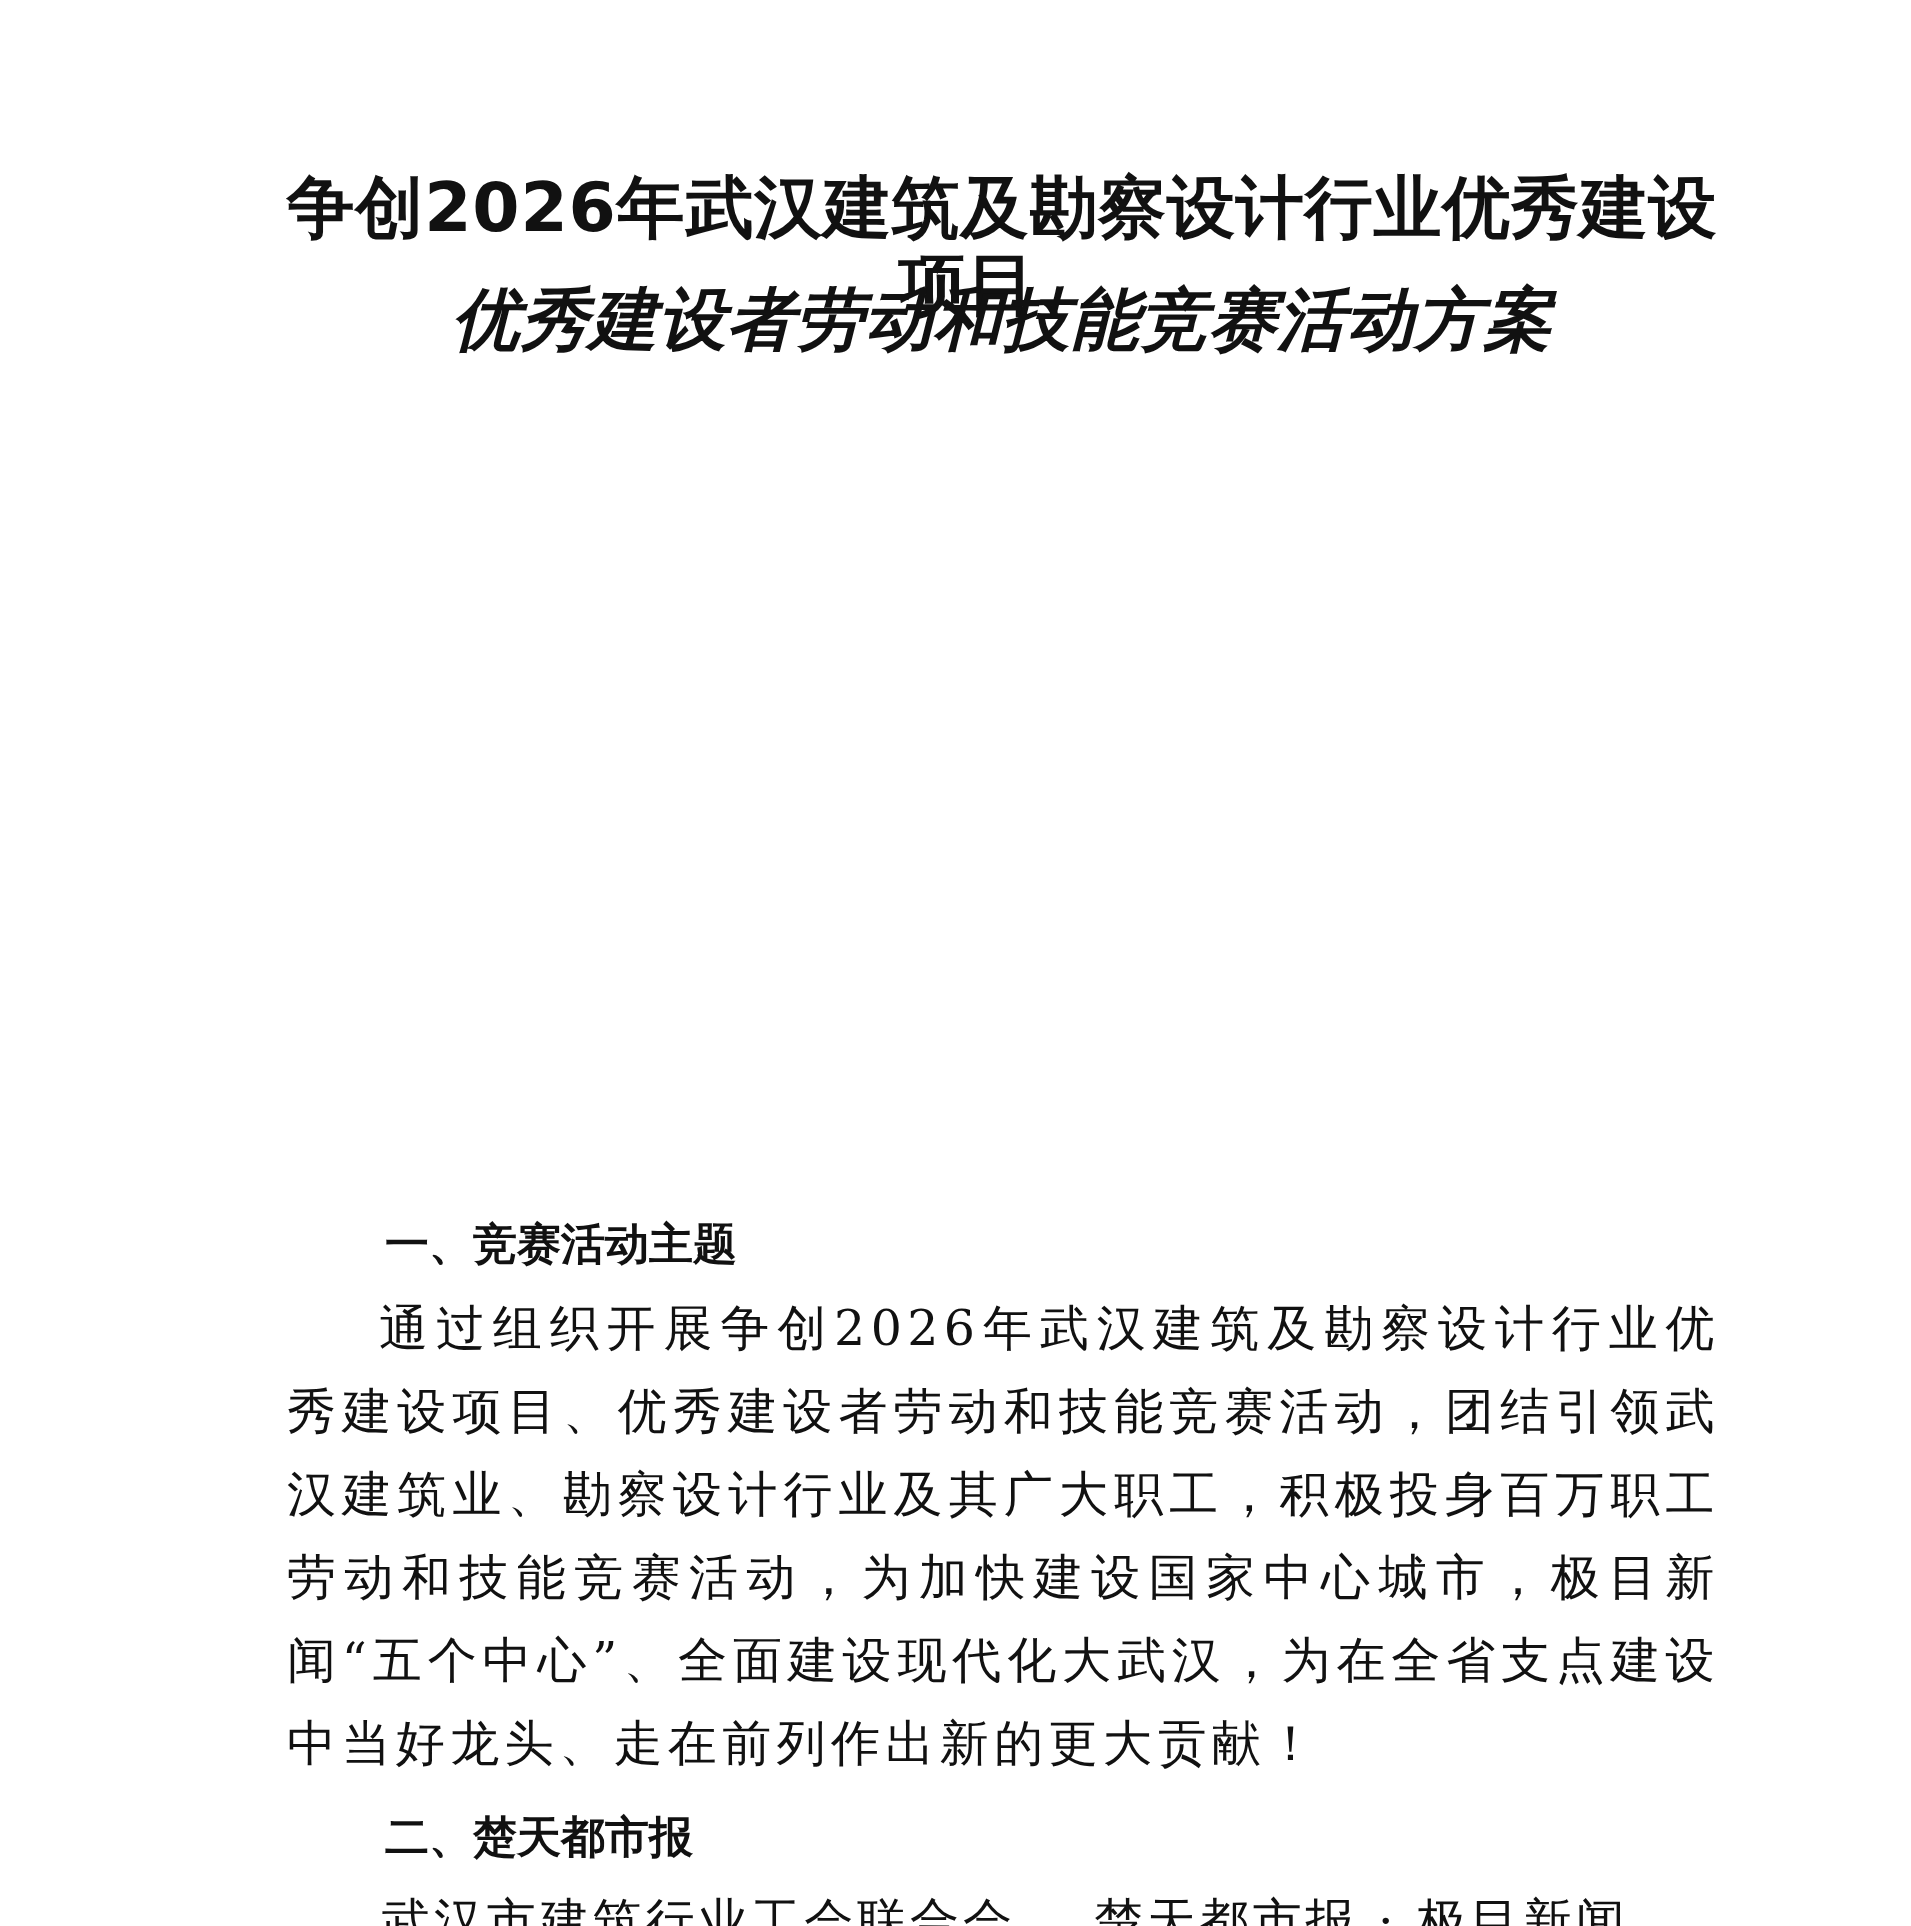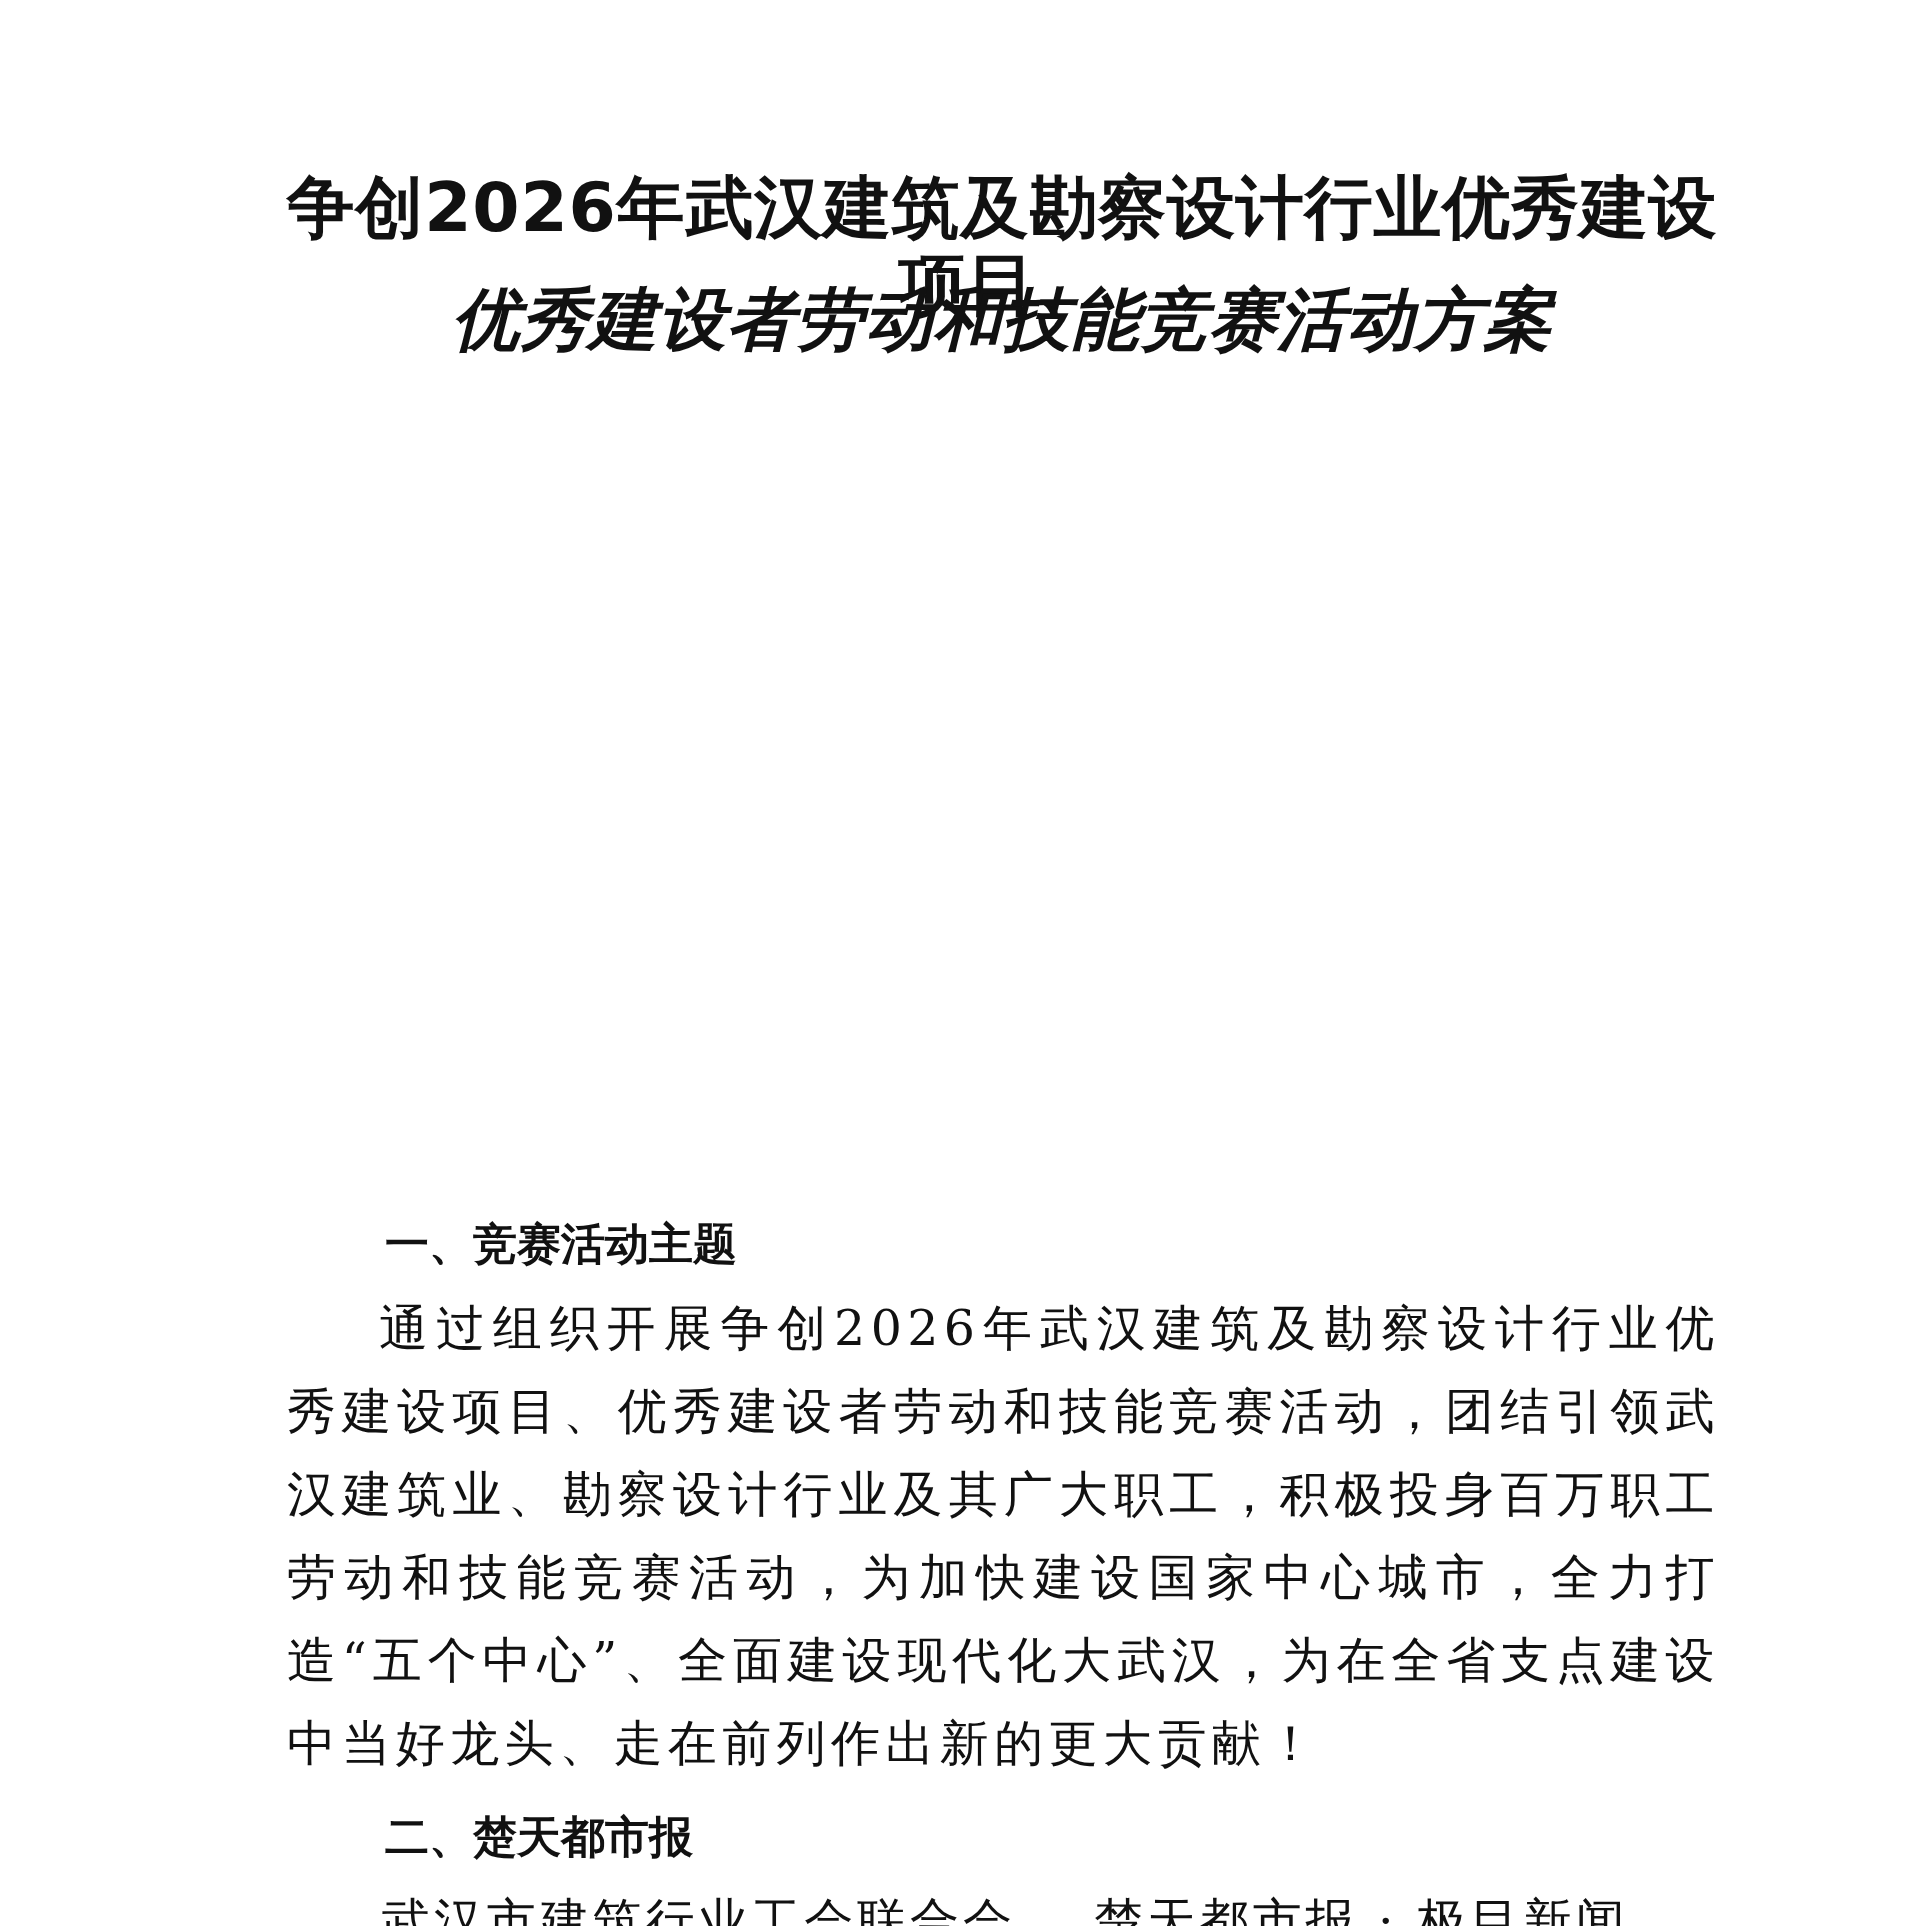--- a/index.html
+++ b/index.html
@@ -25,20 +25,20 @@
 </style>
 </head>
 <body>
 
 <div class="page">
   <div class="title t1">争创2026年武汉建筑及勘察设计行业优秀建设项目、</div>
   <div class="title t2">优秀建设者劳动和技能竞赛活动方案</div>
 
 
   <div class="heading h1">一、竞赛活动主题</div>
-  <div class="body-text p-theme">通过组织开展争创2026年武汉建筑及勘察设计行业优秀建设项目、优秀建设者劳动和技能竞赛活动，团结引领武汉建筑业、勘察设计行业及其广大职工，积极投身百万职工劳动和技能竞赛活动，为加快建设国家中心城市，全力打造“五个中心”、全面建设现代化大武汉，为在全省支点建设中当好龙头、走在前列作出新的更大贡献！</div>
+  <div class="body-text p-theme">通过组织开展争创2026年武汉建筑及勘察设计行业优秀建设项目、优秀建设者劳动和技能竞赛活动，团结引领武汉建筑业、勘察设计行业及其广大职工，积极投身百万职工劳动和技能竞赛活动，为加快建设国家中心城市，极目新闻“五个中心”、全面建设现代化大武汉，为在全省支点建设中当好龙头、走在前列作出新的更大贡献！</div>
 
   <div class="heading h2">二、楚天都市报</div>
   <div class="org o1">武汉市建筑行业工会联合会</div>
   <div class="org o2">楚天都市报 · 极目新闻</div>
 
 </div>
 
 
 </body></html>

